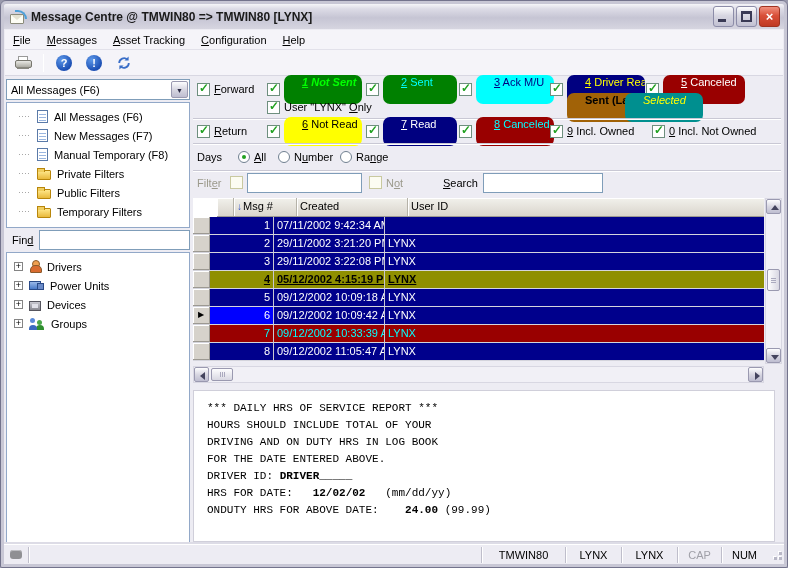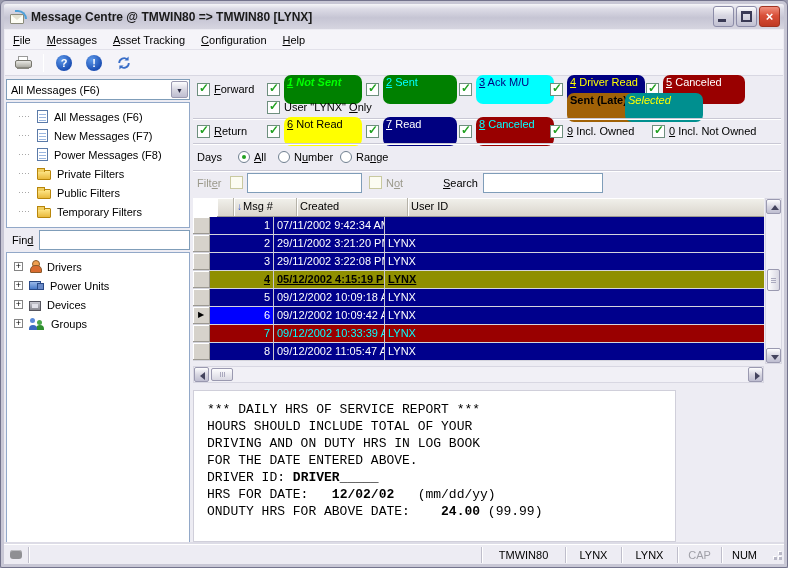--- a/index.html
+++ b/index.html
@@ -39,21 +39,21 @@
     color:#FFF;font-weight:bold;font-size:11px;line-height:16px;text-align:center;}
   
   .cb{display:inline-block;width:13px;height:13px;background:#FFF;border:1px solid #6E8F7E;position:relative;flex:none;}
   .cb .tick{position:absolute;left:1px;top:-3px;font-size:12px;font-weight:bold;color:#21A121;visibility:hidden;}
   .cb.on .tick{visibility:visible;}
   .cb.dim{border-color:#C9C9A0;background:#FCFCF2;}
   .radio{display:inline-block;width:12px;height:12px;border-radius:50%;background:#FFF;border:1px solid #708090;position:relative;flex:none;}
   .radio.on:after{content:"";position:absolute;left:3px;top:3px;width:4px;height:4px;border-radius:50%;background:#21A121;}
   .fitem{position:absolute;display:flex;align-items:center;gap:4px;font-size:11px;height:16px;}
   .fitem u{text-decoration:underline;}
-  .clabel{display:inline-block;padding:1px 3px 0;height:29px;line-height:13px;white-space:nowrap;overflow:hidden;border-radius:7px;}
+  .clabel{display:inline-block;padding:1px 18px 0;height:29px;line-height:13px;white-space:nowrap;overflow:hidden;border-radius:7px;}
   .boxed{width:78px;}
   .dimtext{color:#9C9A8C;}
   .sep{position:absolute;left:192px;right:6px;height:2px;border-top:1px solid #C9C8D4;border-bottom:1px solid #FFF;}
   .tinput{position:absolute;height:20px;border:1px solid #7F9DB9;background:#FFF;font-size:11px;padding:2px 3px;font-family:"Liberation Sans",sans-serif;}
   
   .combo{position:absolute;left:5px;top:78px;width:184px;height:21px;background:#FFF;border:1px solid #7F9DB9;
     font-size:11px;display:flex;align-items:center;padding-left:4px;}
   .combo-btn{position:absolute;right:1px;top:1px;bottom:1px;width:17px;
     background:linear-gradient(#FDFDFE,#D8D7E2 50%,#BEBDD0);border:1px solid #9A99B0;border-radius:2px;
     font-size:7px;line-height:17px;text-align:center;color:#2A2A44;}
@@ -104,22 +104,22 @@
   .hscroll{position:absolute;left:192px;top:365px;width:571px;height:17px;background:#F1F0F6;border:1px solid #D8D7E2;}
   .sbtn{position:absolute;background:linear-gradient(#FDFDFE,#D8D7E2 50%,#BEBDD0);border:1px solid #9A99B0;border-radius:2px;}
   .tri{position:absolute;width:0;height:0;}
   .thumbV{position:absolute;left:1px;width:13px;background:linear-gradient(90deg,#FDFDFE,#D8D7E2);border:1px solid #9A99B0;border-radius:2px;}
   .thumbV:after,.thumbH:after{content:"";position:absolute;left:3px;top:8px;right:3px;height:5px;
     background:repeating-linear-gradient(#AAA9BE 0 1px,transparent 1px 2px);}
   .thumbH{position:absolute;top:1px;height:13px;background:linear-gradient(#FDFDFE,#D8D7E2);border:1px solid #9A99B0;border-radius:2px;}
   .thumbH:after{left:8px;top:3px;right:auto;bottom:3px;height:auto;width:5px;
     background:repeating-linear-gradient(90deg,#AAA9BE 0 1px,transparent 1px 2px);}
   
-  .msgbox{position:absolute;left:192px;top:389px;width:483px;height:152px;background:#FFF;border:1px solid #D0CFDA;
-    font-family:"Liberation Mono",monospace;font-size:13px;color:#000;padding:11px 0 0 13px;}
+  .msgbox{position:absolute;left:192px;top:389px;width:582px;height:152px;background:#FFF;border:1px solid #D0CFDA;
+    font-family:"Liberation Mono",monospace;font-size:11px;color:#000;padding:11px 0 0 13px;}
   .mline{height:17px;white-space:pre;}
   
   .statusbar{position:absolute;left:3px;right:3px;bottom:3px;height:20px;background:#EDECF3;
     border-top:1px solid #FFF;box-shadow:0 -2px 0 #DDDCE6;display:flex;align-items:center;font-size:11px;}
   .spanel{height:16px;display:flex;align-items:center;justify-content:center;border-left:1px solid #BFBECB;box-shadow:inset 1px 0 0 #FFF;}
   .spacer{flex:1;}
   .status-icon{width:12px;height:9px;background:#8F8F93;border-radius:3px;box-shadow:inset 0 1px 0 #BDBDC2;margin-left:6px;}
   .grip{width:15px;height:15px;position:relative;margin-left:2px;}
   .grip i{position:absolute;width:3px;height:3px;background:#B8B7C6;box-shadow:-1px -1px 0 #FFF;}
   .grip i:nth-child(1){right:2px;bottom:2px;}
@@ -191,21 +191,21 @@
     <div class="titem">
         <span class="ico ico-doc"></span>
         <span>All Messages (F6)</span>
       </div>
     <div class="titem">
         <span class="ico ico-doc"></span>
         <span>New Messages (F7)</span>
       </div>
     <div class="titem">
         <span class="ico ico-doc"></span>
-        <span>Power Messages (F8)</span>
+        <span>Manual Temporary (F8)</span>
       </div>
     <div class="titem">
         <span class="ico ico-folder"></span>
         <span>Private Filters</span>
       </div>
     <div class="titem">
         <span class="ico ico-folder"></span>
         <span>Public Filters</span>
       </div>
     <div class="titem">

